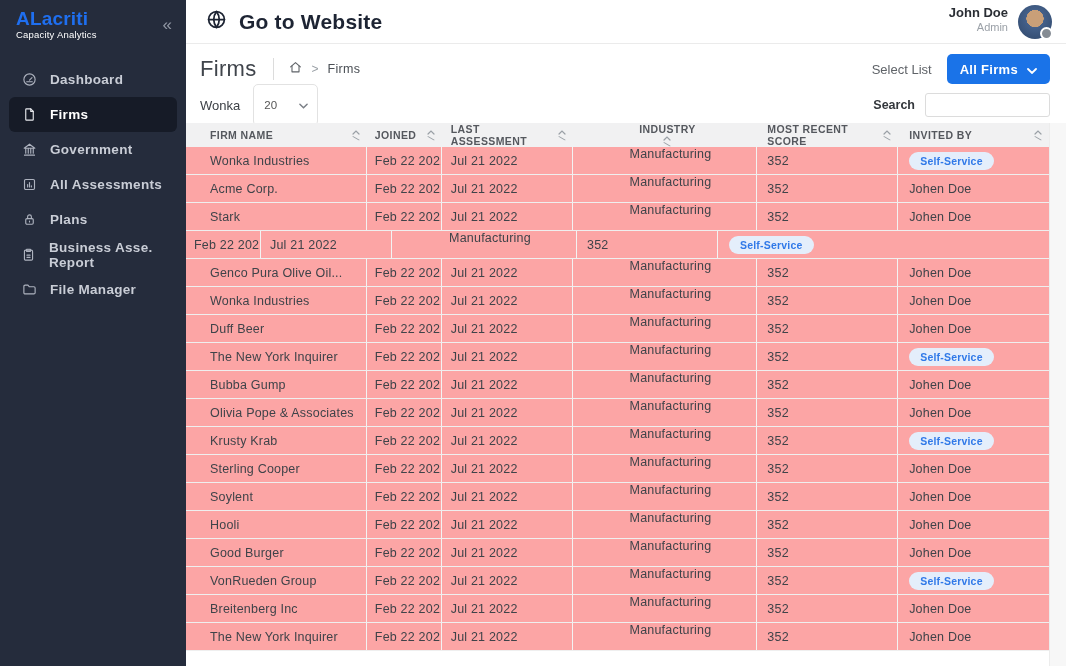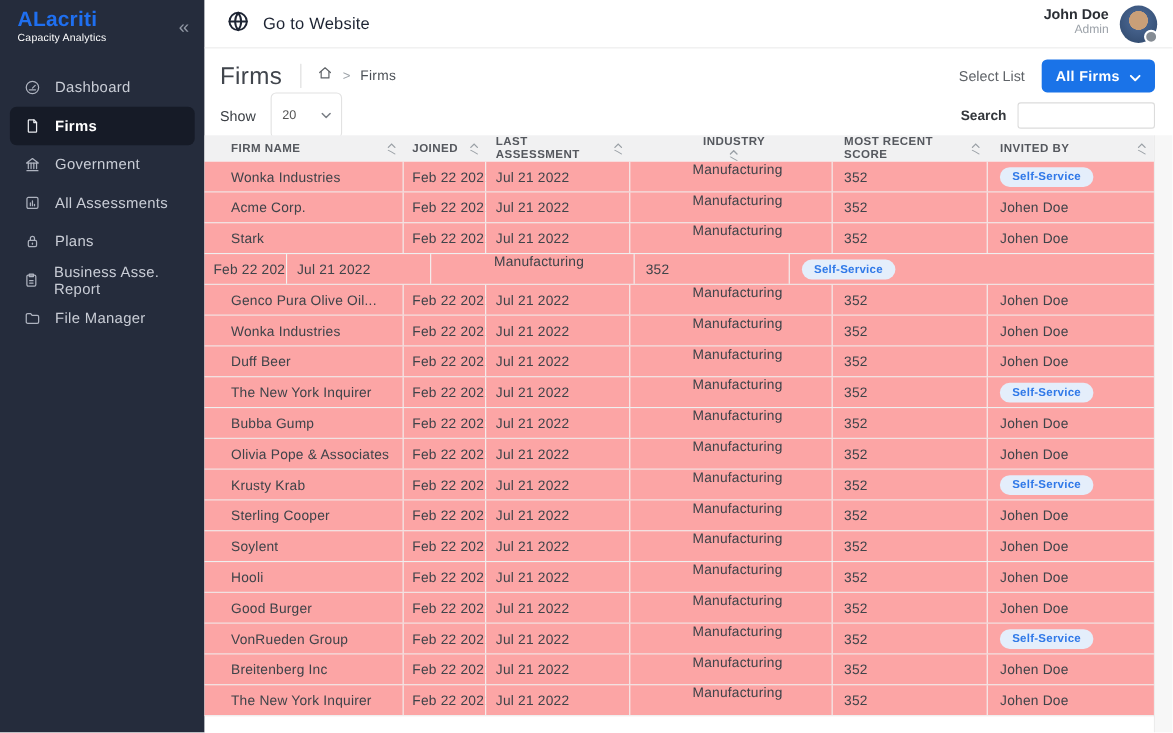--- a/index.html
+++ b/index.html
@@ -23,41 +23,41 @@
     gap: 12px;
   }
   .logo-title { color: #1f6ff0; font-weight: 800; font-size: 19px; letter-spacing: .2px; line-height: 20px; }
   .logo-sub { color: #ffffff; font-size: 9.5px; margin-top: 0px; letter-spacing: .2px; }
   .collapse-btn { color: #9298a5; font-size: 17px; line-height: 20px; cursor: pointer; margin-top: 6px; }
   nav { margin-top: 12px; display: flex; flex-direction: column; }
   .nav-item {
     display: flex; align-items: center; gap: 13px;
     height: 35px; padding: 0 10px 0 21px;
     font-size: 13.5px; letter-spacing: .3px;
-    cursor: pointer; color: #c9cdd6;
+    cursor: pointer; color: #c9cdd6; font-weight: bold;
   }
   .nav-item .nav-icon { width: 16px; height: 16px; display: flex; align-items: center; justify-content: center; }
   .nav-item .nav-icon svg { width: 15px; height: 15px; stroke: #aeb3bf; }
   .nav-item.active {
     background: #161b27; border-radius: 6px;
     margin: 0 9px; padding-left: 12px;
     color: #ffffff; font-weight: 700;
   }
   .nav-item.active .nav-icon svg { stroke: #e8eaee; }
   
   .main { flex: 1; display: flex; flex-direction: column; background: #fff; min-width: 0; }
   .topbar {
     height: 44px; flex-shrink: 0;
     border-bottom: 1px solid #ebebeb;
     display: flex; align-items: center;
     padding: 0 14px 0 20px;
   }
   .gtw { display: flex; align-items: center; gap: 12px; cursor: pointer; }
   .gtw svg { width: 21px; height: 21px; stroke: #1d2433; }
-  .gtw-label { font-size: 15px; font-weight: 400; color: #1d2433; letter-spacing: .2px; }
+  .gtw-label { font-size: 21px; font-weight: 700; color: #1d2433; letter-spacing: .2px; }
   .user { margin-left: auto; display: flex; gap: 10px; }
   .user-text { text-align: right; }
   .user-name { font-size: 13px; font-weight: 700; color: #2a2e34; }
   .user-role { font-size: 11px; color: #9ba1a8; margin-top: 1px; }
   .avatar {
     width: 34px; height: 34px; border-radius: 50%; position: relative; cursor: pointer;
     background: radial-gradient(circle at 50% 40%, #c99f78 0 32%, #44608a 33%, #2e4668 100%);
   }
   .avatar::after {
     content: ""; position: absolute; right: -1px; bottom: -1px;
@@ -257,21 +257,21 @@
       <span>All Firms</span>
       <span>
         <svg viewBox="0 0 10 6" fill="none" stroke-width="1.8" stroke-linecap="round" width="10" height="6">
             <path d="M1 1l4 4 4-4"></path>
           </svg>
       </span>
     </button>
   </div>
 
   <div class="toolbar-row">
-    <span class="show-label">Show</span>
+    <span class="show-label">Wonka</span>
     <div class="show-select">
       <span>20</span>
       <span>
         <svg viewBox="0 0 10 6" fill="none" stroke-width="1.6" stroke-linecap="round" width="9" height="6">
             <path d="M1 1l4 4 4-4"></path>
           </svg>
       </span>
     </div>
     <div class="spacer"></div>
     <span class="search-label">Search</span>

